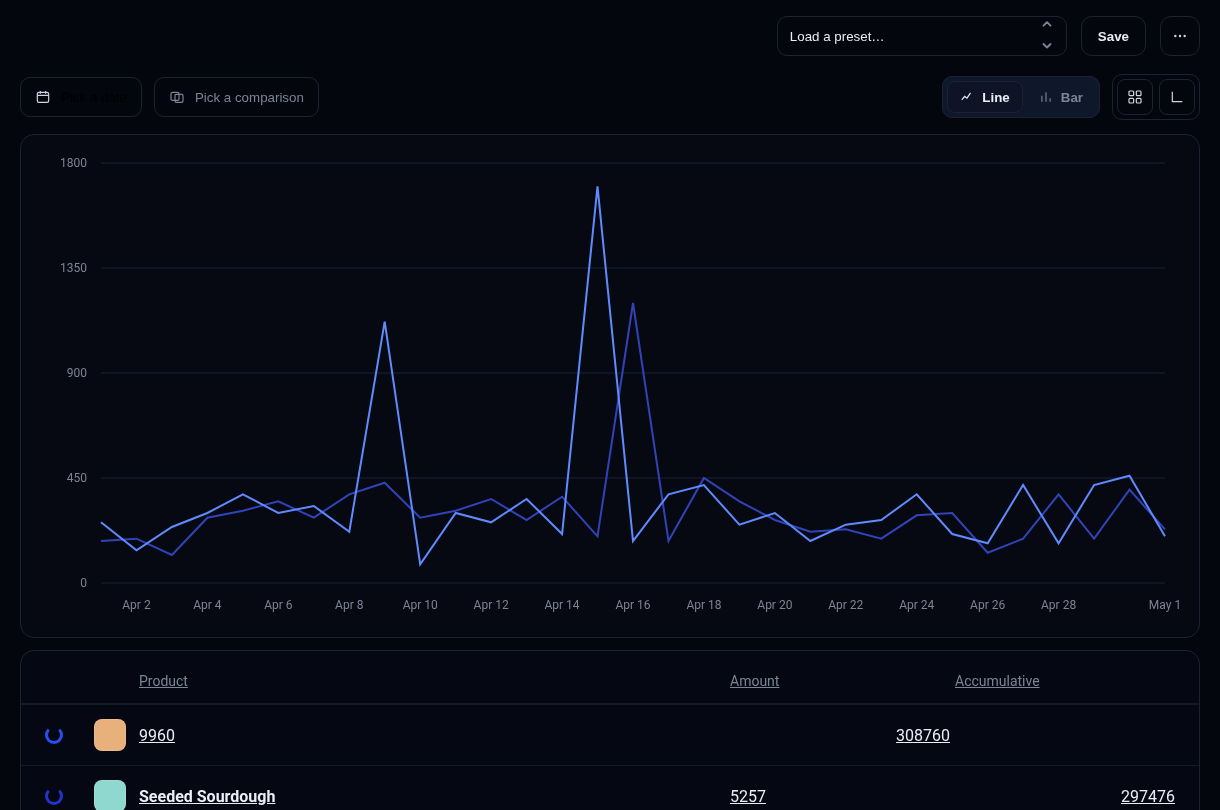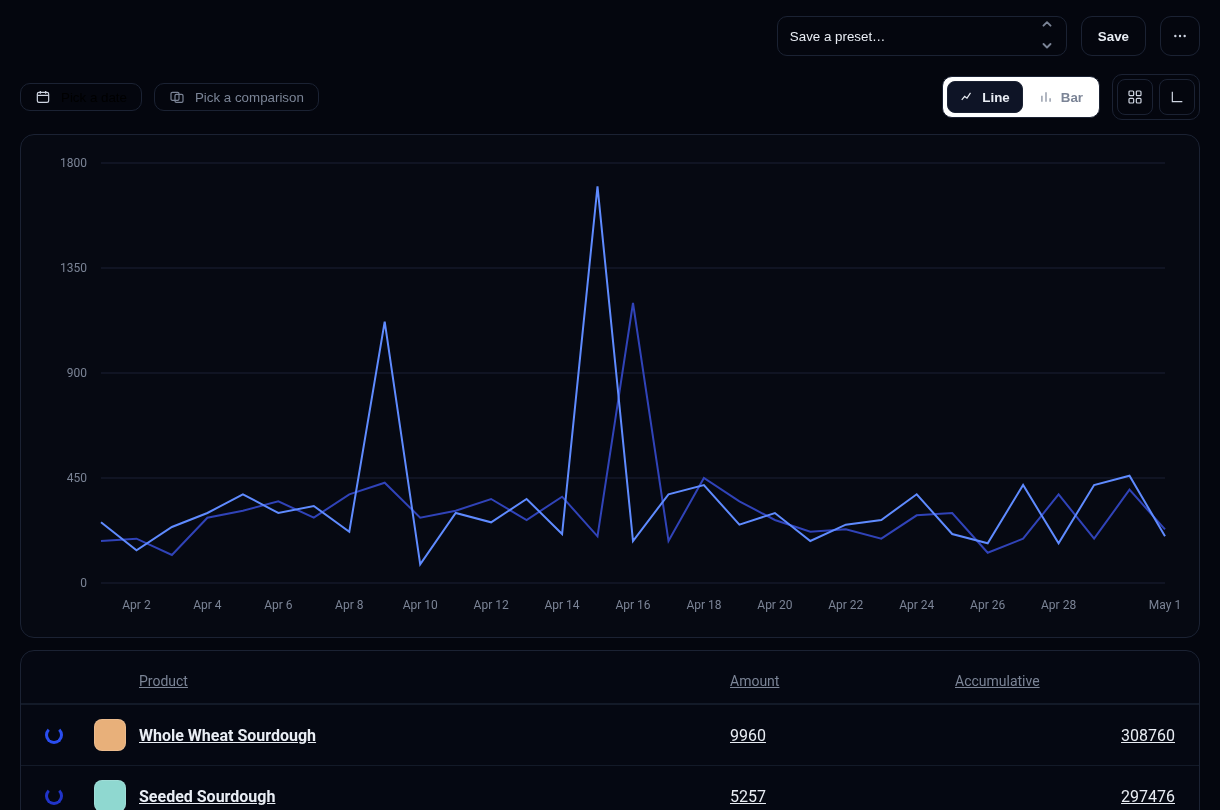--- a/index.html
+++ b/index.html
@@ -24,23 +24,23 @@
   .spinner{width:16px;height:16px;border:2px solid #3a4254;border-top-color:#cfd5e2;border-radius:50%;display:inline-block;vertical-align:middle;}
   .grow{flex:1;}
   .preset{display:flex;align-items:center;justify-content:space-between;gap:10px;
     height:40px;min-width:290px;padding:0 12px;border:1px solid var(--border);border-radius:10px;background:transparent;color:var(--text);cursor:pointer;}
   .preset .updown{display:inline-flex;flex-direction:column;gap:2px;line-height:0;}
   .btn{height:40px;padding:0 16px;border:1px solid var(--border);border-radius:11px;background:transparent;color:var(--text);font-weight:600;cursor:pointer;display:inline-flex;align-items:center;gap:8px;}
   .btn.icon{width:40px;padding:0;justify-content:center;}
 
   
   .row2{display:flex;align-items:center;gap:12px;margin-top:18px;}
-  .pill{height:28px;padding:0 14px;border:1px solid var(--border);border-radius:10px;background:transparent;display:inline-flex;align-items:center;gap:10px;cursor:pointer;}
+  .pill{height:40px;padding:0 14px;border:1px solid var(--border);border-radius:10px;background:transparent;display:inline-flex;align-items:center;gap:10px;cursor:pointer;}
   .pill.muted{color:var(--muted);}
-  .seg{display:inline-flex;border:1px solid var(--border);border-radius:10px;padding:4px;gap:4px;background:#ffffff;}
+  .seg{display:inline-flex;border:1px solid var(--border);border-radius:10px;padding:4px;gap:4px;background:#0f172a;}
   .seg .seg-btn{height:32px;padding:0 12px;border:none;border-radius:8px;background:transparent;color:var(--muted);font-weight:600;display:inline-flex;align-items:center;gap:8px;cursor:pointer;}
   .seg .seg-btn.active{background:#0e1426;color:var(--text);border:1px solid var(--border);}
   .iconbox{width:36px;height:36px;border:1px solid var(--border);border-radius:8px;display:inline-flex;align-items:center;justify-content:center;color:var(--muted);cursor:pointer;background:transparent;}
   .iconpair{display:inline-flex;gap:6px;border:1px solid var(--border);border-radius:10px;padding:4px;}
 
   
   .card{margin-top:14px;border:1px solid var(--border);border-radius:14px;background:rgba(10,14,26,.4);}
   .chart-wrap{padding:18px 24px 14px 24px;}
   svg{display:block;}
   .grid line{stroke:#1a2134;stroke-width:1;}
@@ -68,21 +68,21 @@
 </style>
 </head>
 <body>
 
 <div class="page">
 
   <div class="hdr">
     <div class="grow"></div>
 
     <button class="preset">
-      <span>Save a preset…</span>
+      <span>Load a preset…</span>
       <span class="updown">
         <svg class="svg14" viewBox="0 0 12 12">
             <path d="M3 4l3-3 3 3" stroke="#7b8496" stroke-width="1.6" fill="none" stroke-linecap="round" stroke-linejoin="round"></path>
           </svg>
         <svg class="svg14" viewBox="0 0 12 12">
             <path d="M3 2l3 3 3-3" transform="translate(0,4)" stroke="#7b8496" stroke-width="1.6" fill="none" stroke-linecap="round" stroke-linejoin="round"></path>
           </svg>
       </span>
     </button>
 
@@ -194,21 +194,20 @@
       <div></div>
         <div></div>
       <div class="h-product">Product</div>
       <div class="h-amount">Amount</div>
       <div class="h-acc right">Accumulative</div>
     </div>
     <div id="rows">
         <div class="trow">
           <span class="ring" style="border-color:#2a4df0;border-top-color:transparent"></span>
           <span class="thumb" style="background:#e8b07a;box-shadow:inset 0 0 0 1px rgba(255,255,255,.15)"></span>
-          <span class="pname">Whole Wheat Sourdough</span>
           <span class="num">9960</span>
           <span class="num right">308760</span>
         </div>
         <div class="trow">
           <span class="ring" style="border-color:#2134c9;border-top-color:transparent"></span>
           <span class="thumb" style="background:#8fd8d0;box-shadow:inset 0 0 0 1px rgba(255,255,255,.15)"></span>
           <span class="pname">Seeded Sourdough</span>
           <span class="num">5257</span>
           <span class="num right">297476</span>
         </div>

